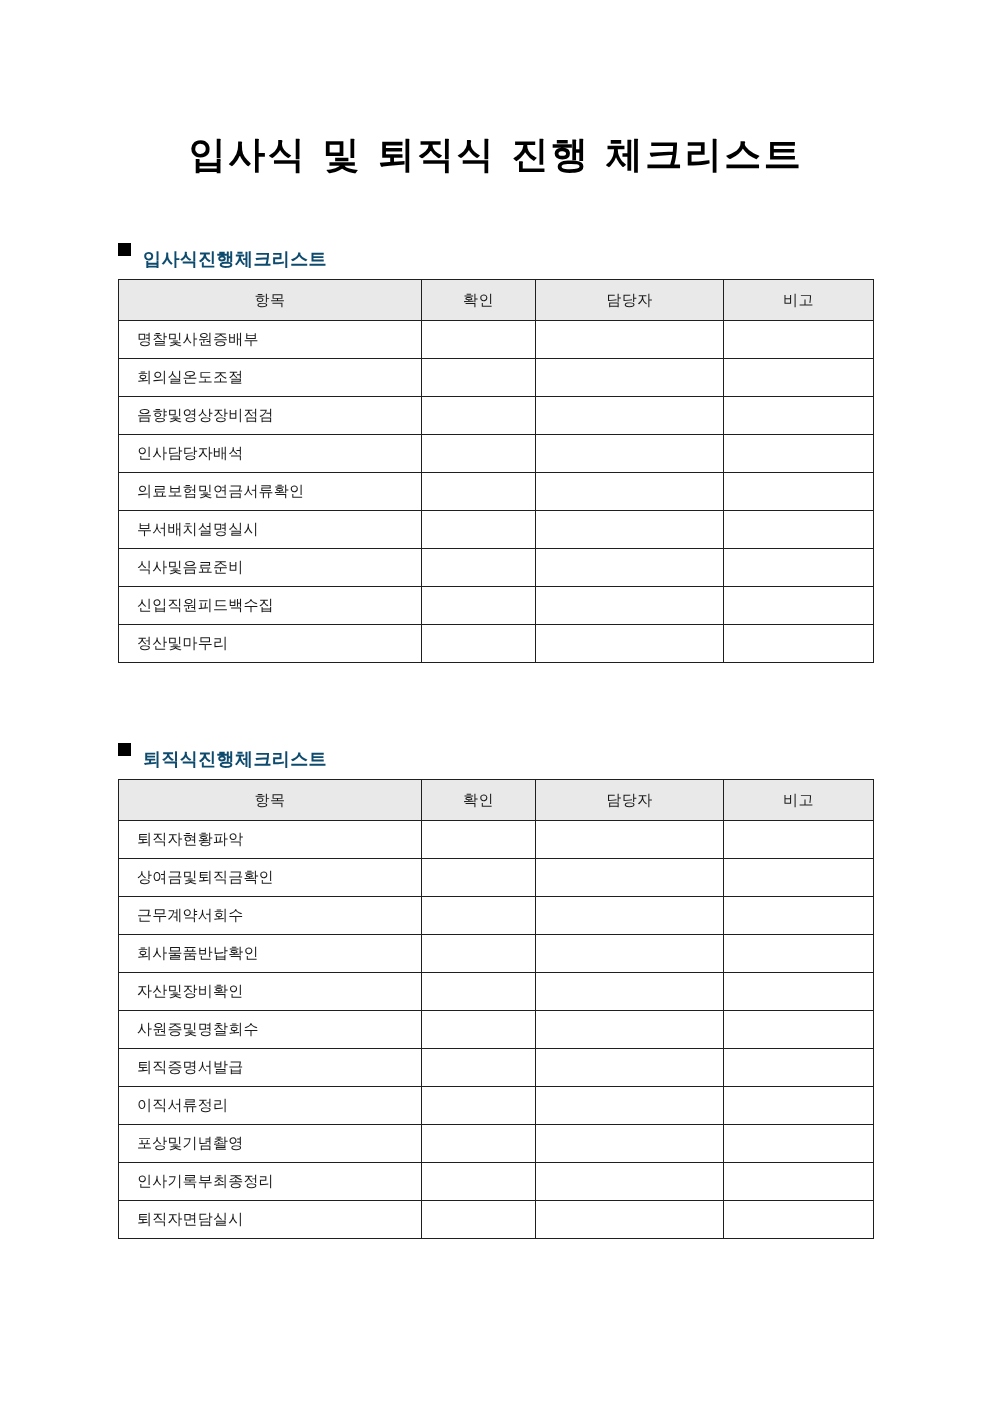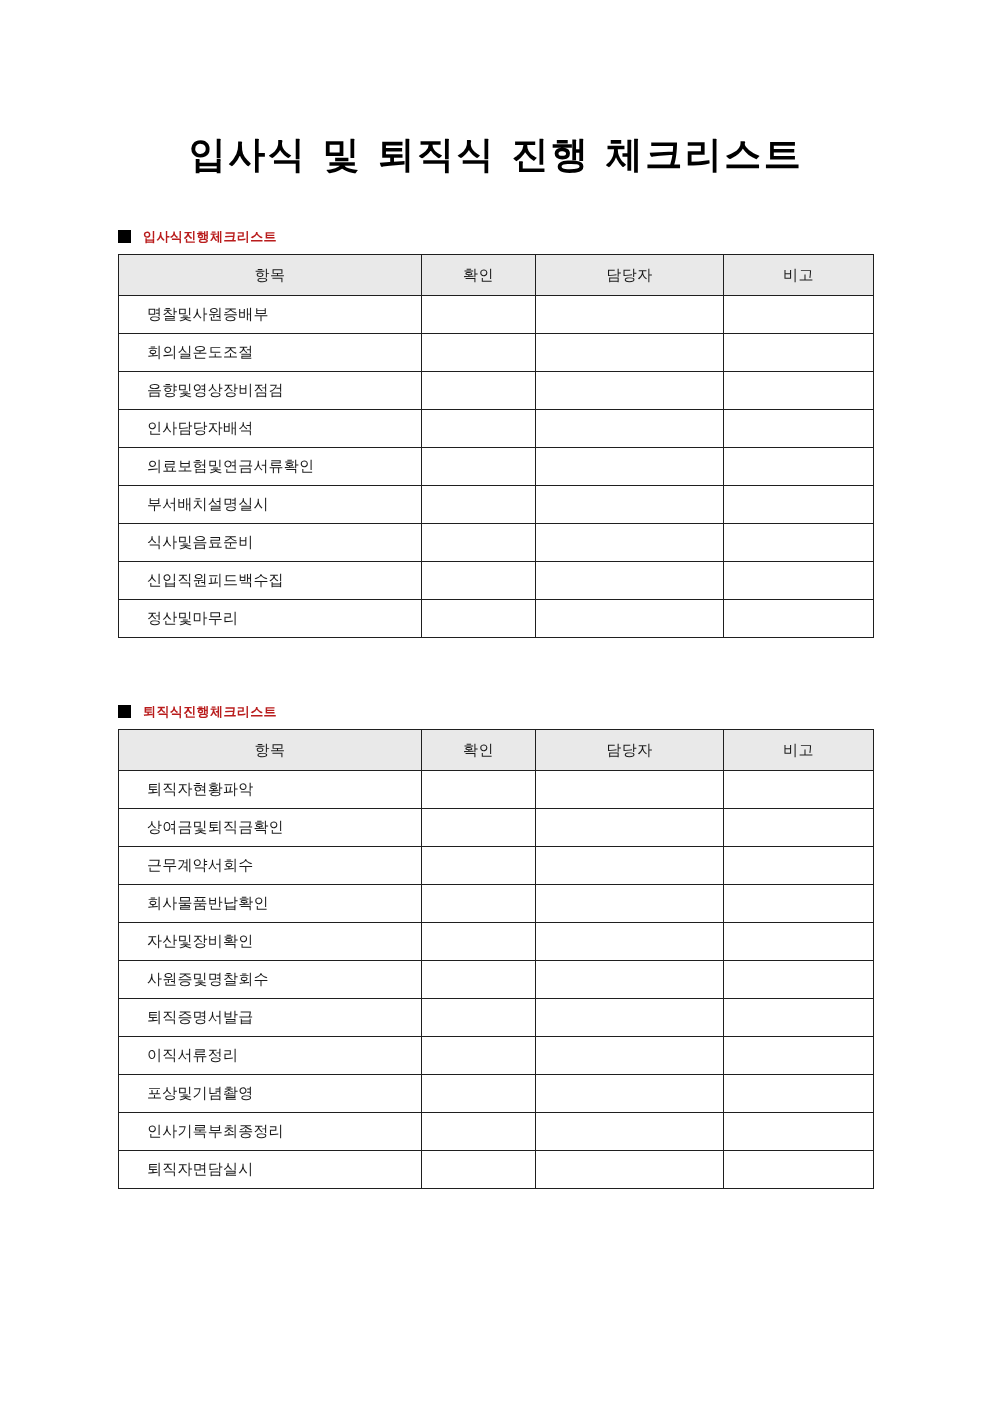--- a/index.html
+++ b/index.html
@@ -49,25 +49,26 @@
   }
   .bullet-square {
     display: inline-block;
     width: 13px;
     height: 13px;
     background: #000000;
     margin-right: 12px;
     flex: 0 0 auto;
   }
   .section-head-label {
-    font-size: 13px;
+    font-size: 18px;
     font-weight: 700;
     letter-spacing: 0.4px;
-    color: #b91c1c;
+    color: #0c4a6e;
     line-height: 1;
+    margin-top: 20px;
   }
   .table-wrap {
     padding-left: 118px;
     padding-right: 119px;
   }
   table.checklist {
     width: 755px;
     border-collapse: collapse;
     table-layout: fixed;
     border: 1.6px solid #1a1a1a;
@@ -88,21 +89,21 @@
   }
   table.checklist thead th {
     background: #e9e9e9;
     text-align: center;
     height: 40px;
     font-weight: 400;
     letter-spacing: 0.5px;
   }
   table.checklist tbody td.cell-item {
     text-align: left;
-    padding-left: 28px;
+    padding-left: 18px;
     letter-spacing: 0.2px;
   }
   table.checklist tbody td.cell-blank {
     text-align: center;
   }
 </style>
 </head>
 <body>
 
 <div class="page">

